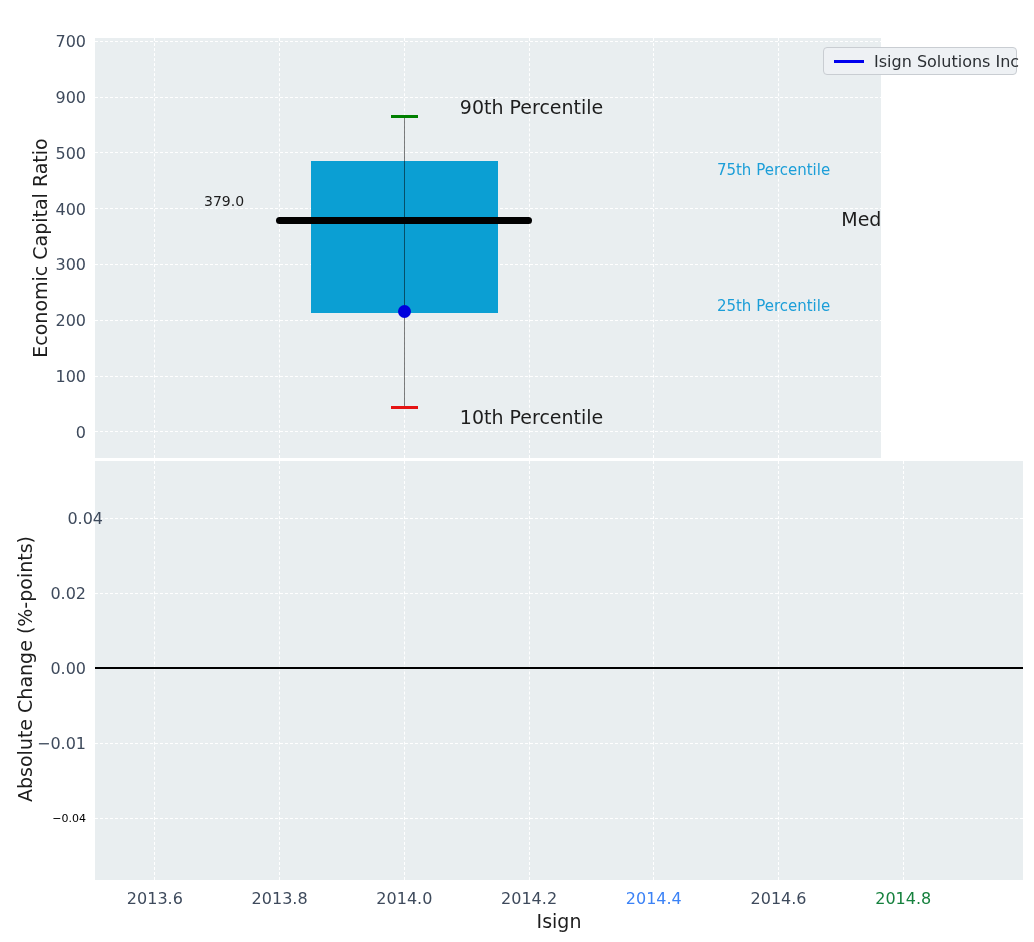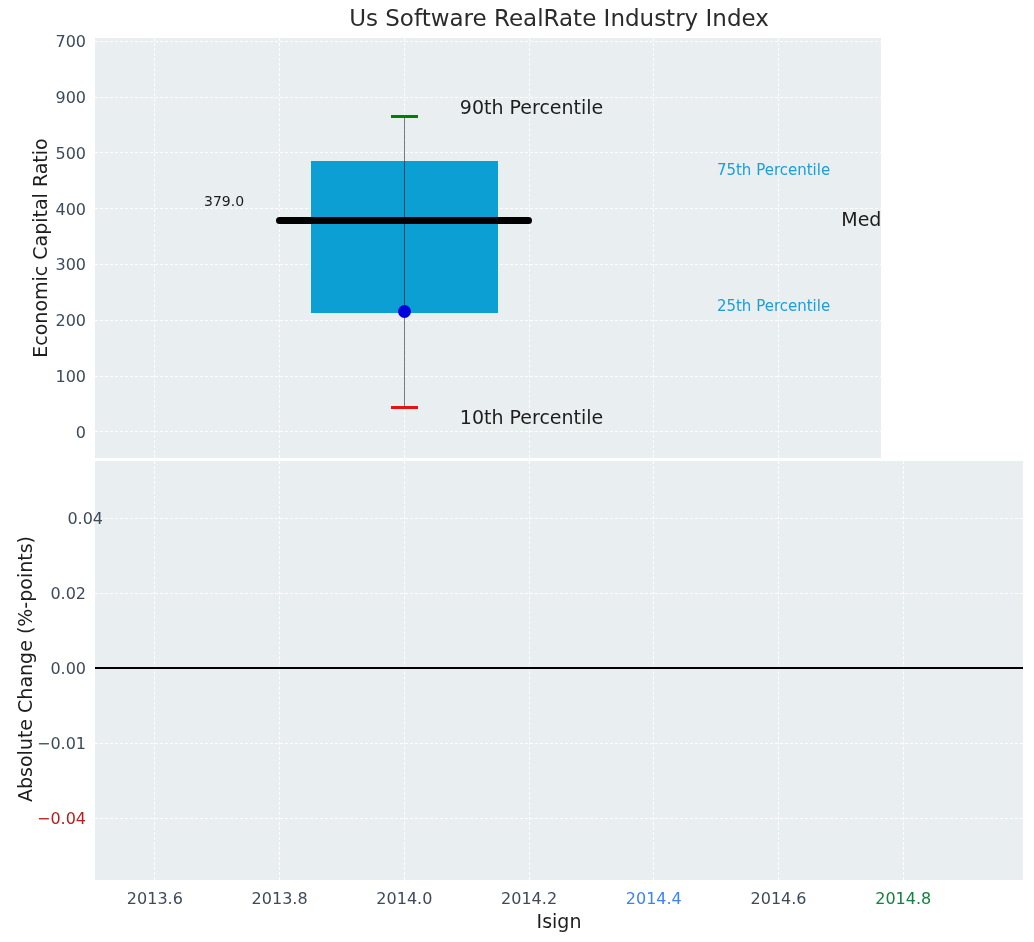--- a/index.html
+++ b/index.html
@@ -15,21 +15,20 @@
   #xlabel{position:absolute;left:559px;top:910px;transform:translateX(-50%);font-size:19px;color:#1d1d1d;}
   #legend{position:absolute;top:47px;left:823px;width:194px;height:28px;background:#eef1f4;
           border:1px solid #c9cdd2;border-radius:4px;display:flex;align-items:center;gap:10px;
           padding:0 10px;box-sizing:border-box;font-size:16px;color:#2b2f33;white-space:nowrap;}
   #legend-line{display:inline-block;width:30px;height:3px;flex:0 0 auto;}
 </style>
 </head>
 <body>
 
 <div id="figure">
-  <div id="title">Us Software RealRate Industry Index</div>
 
   <div class="axes" id="axes-top">
       <div style="position: absolute; left: 59.371px; top: 0px; width: 0px; height: 420px; border-left: 1px dashed rgb(255, 255, 255);"></div>
       <div style="position: absolute; left: 184.102px; top: 0px; width: 0px; height: 420px; border-left: 1px dashed rgb(255, 255, 255);"></div>
       <div style="position: absolute; left: 308.833px; top: 0px; width: 0px; height: 420px; border-left: 1px dashed rgb(255, 255, 255);"></div>
       <div style="position: absolute; left: 433.565px; top: 0px; width: 0px; height: 420px; border-left: 1px dashed rgb(255, 255, 255);"></div>
       <div style="position: absolute; left: 558.296px; top: 0px; width: 0px; height: 420px; border-left: 1px dashed rgb(255, 255, 255);"></div>
       <div style="position: absolute; left: 683.027px; top: 0px; width: 0px; height: 420px; border-left: 1px dashed rgb(255, 255, 255);"></div>
       <div style="position: absolute; left: 807.758px; top: 0px; width: 0px; height: 420px; border-left: 1px dashed rgb(255, 255, 255);"></div>
       <div style="position: absolute; top: 393.285px; left: 0px; height: 0px; width: 928px; border-top: 1px dashed rgb(255, 255, 255);"></div>
@@ -66,33 +65,37 @@
       <div style="position: absolute; top: 206.562px; left: 0px; height: 0px; width: 928px; border-top: 1px dashed rgb(255, 255, 255);"></div>
       <div style="position: absolute; top: 281.584px; left: 0px; height: 0px; width: 928px; border-top: 1px dashed rgb(255, 255, 255);"></div>
       <div style="position: absolute; top: 356.607px; left: 0px; height: 0px; width: 928px; border-top: 1px dashed rgb(255, 255, 255);"></div>
       <div style="position: absolute; left: 0px; top: 206.062px; width: 928px; height: 2px; background: rgb(0, 0, 0);"></div>
     </div>
 
   <div id="ylabel-top" class="rot-label">Economic Capital Ratio</div>
   <div id="ylabel-bottom" class="rot-label">Absolute Change (%-points)</div>
   <div id="xlabel">Isign</div>
 
+  <div id="legend">
+    <span id="legend-line" style="background: rgb(0, 0, 238);"></span>
+    <span id="legend-text">Isign Solutions Inc</span>
+  </div>
 <div style="position: absolute; left: 86px; top: 431.785px; transform: translate(-100%, -50%); font-size: 16px; color: rgb(62, 74, 92);">0</div>
     <div style="position: absolute; left: 86px; top: 376.008px; transform: translate(-100%, -50%); font-size: 16px; color: rgb(62, 74, 92);">100</div>
     <div style="position: absolute; left: 86px; top: 320.231px; transform: translate(-100%, -50%); font-size: 16px; color: rgb(62, 74, 92);">200</div>
     <div style="position: absolute; left: 86px; top: 264.454px; transform: translate(-100%, -50%); font-size: 16px; color: rgb(62, 74, 92);">300</div>
     <div style="position: absolute; left: 86px; top: 208.677px; transform: translate(-100%, -50%); font-size: 16px; color: rgb(62, 74, 92);">400</div>
     <div style="position: absolute; left: 86px; top: 152.9px; transform: translate(-100%, -50%); font-size: 16px; color: rgb(62, 74, 92);">500</div>
     <div style="position: absolute; left: 86px; top: 97.1235px; transform: translate(-100%, -50%); font-size: 16px; color: rgb(62, 74, 92);">900</div>
     <div style="position: absolute; left: 86px; top: 41.3466px; transform: translate(-100%, -50%); font-size: 16px; color: rgb(62, 74, 92);">700</div>
     <div style="position: absolute; left: 154.871px; top: 889px; transform: translateX(-50%); font-size: 16px; color: rgb(62, 74, 92);">2013.6</div>
     <div style="position: absolute; left: 279.602px; top: 889px; transform: translateX(-50%); font-size: 16px; color: rgb(62, 74, 92);">2013.8</div>
     <div style="position: absolute; left: 404.333px; top: 889px; transform: translateX(-50%); font-size: 16px; color: rgb(62, 74, 92);">2014.0</div>
     <div style="position: absolute; left: 529.065px; top: 889px; transform: translateX(-50%); font-size: 16px; color: rgb(62, 74, 92);">2014.2</div>
     <div style="position: absolute; left: 653.796px; top: 889px; transform: translateX(-50%); font-size: 16px; color: #3b82f6;">2014.4</div>
     <div style="position: absolute; left: 778.527px; top: 889px; transform: translateX(-50%); font-size: 16px; color: rgb(62, 74, 92);">2014.6</div>
     <div style="position: absolute; left: 903.258px; top: 889px; transform: translateX(-50%); font-size: 16px; color: #15803d;">2014.8</div>
     <div style="position: absolute; left: 103px; top: 518.017px; transform: translate(-100%, -50%); font-size: 16px; color: rgb(62, 74, 92);">0.04</div>
     <div style="position: absolute; left: 86px; top: 593.039px; transform: translate(-100%, -50%); font-size: 16px; color: rgb(62, 74, 92);">0.02</div>
     <div style="position: absolute; left: 86px; top: 668.062px; transform: translate(-100%, -50%); font-size: 16px; color: rgb(62, 74, 92);">0.00</div>
     <div style="position: absolute; left: 86px; top: 743.084px; transform: translate(-100%, -50%); font-size: 16px; color: rgb(62, 74, 92);">−0.01</div>
-    <div style="position: absolute; left: 86px; top: 818.107px; transform: translate(-100%, -50%); font-size: 16px; color: #b91c1c;">−0.04</div>
+    <div style="position: absolute; left: 86px; top: 818.107px; transform: translate(-100%, -50%); font-size: 11px; color: #000000;">−0.04</div>
   </div>
 
 </body></html>

